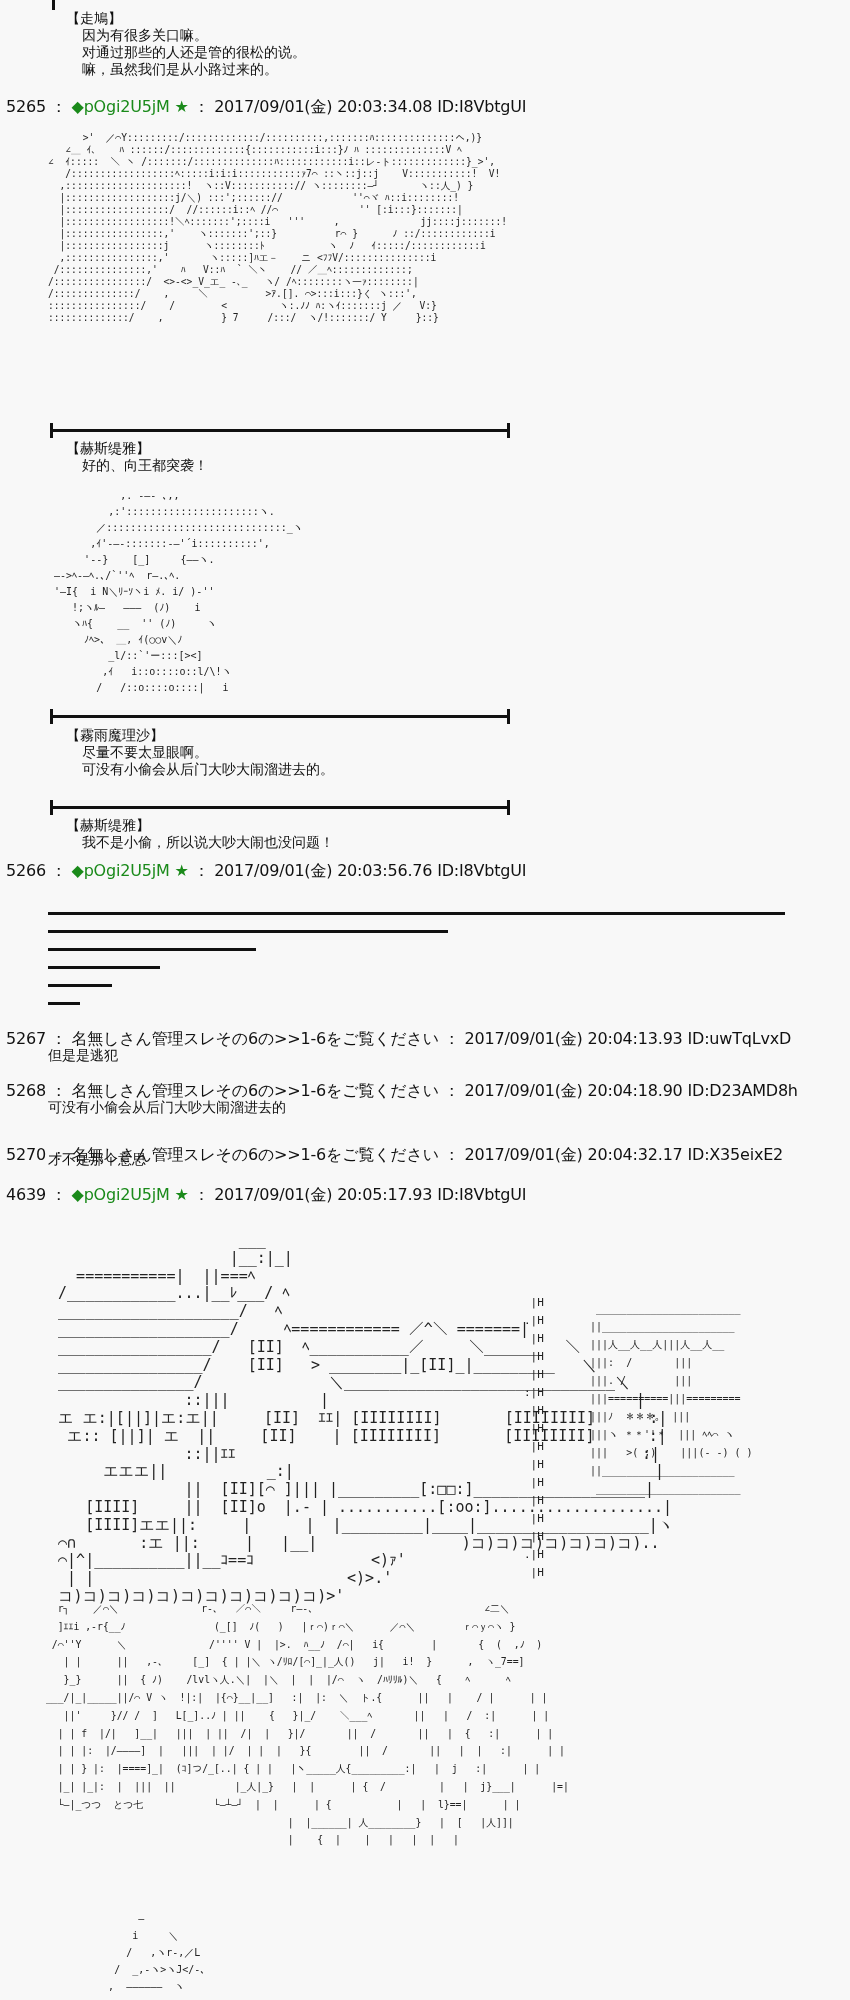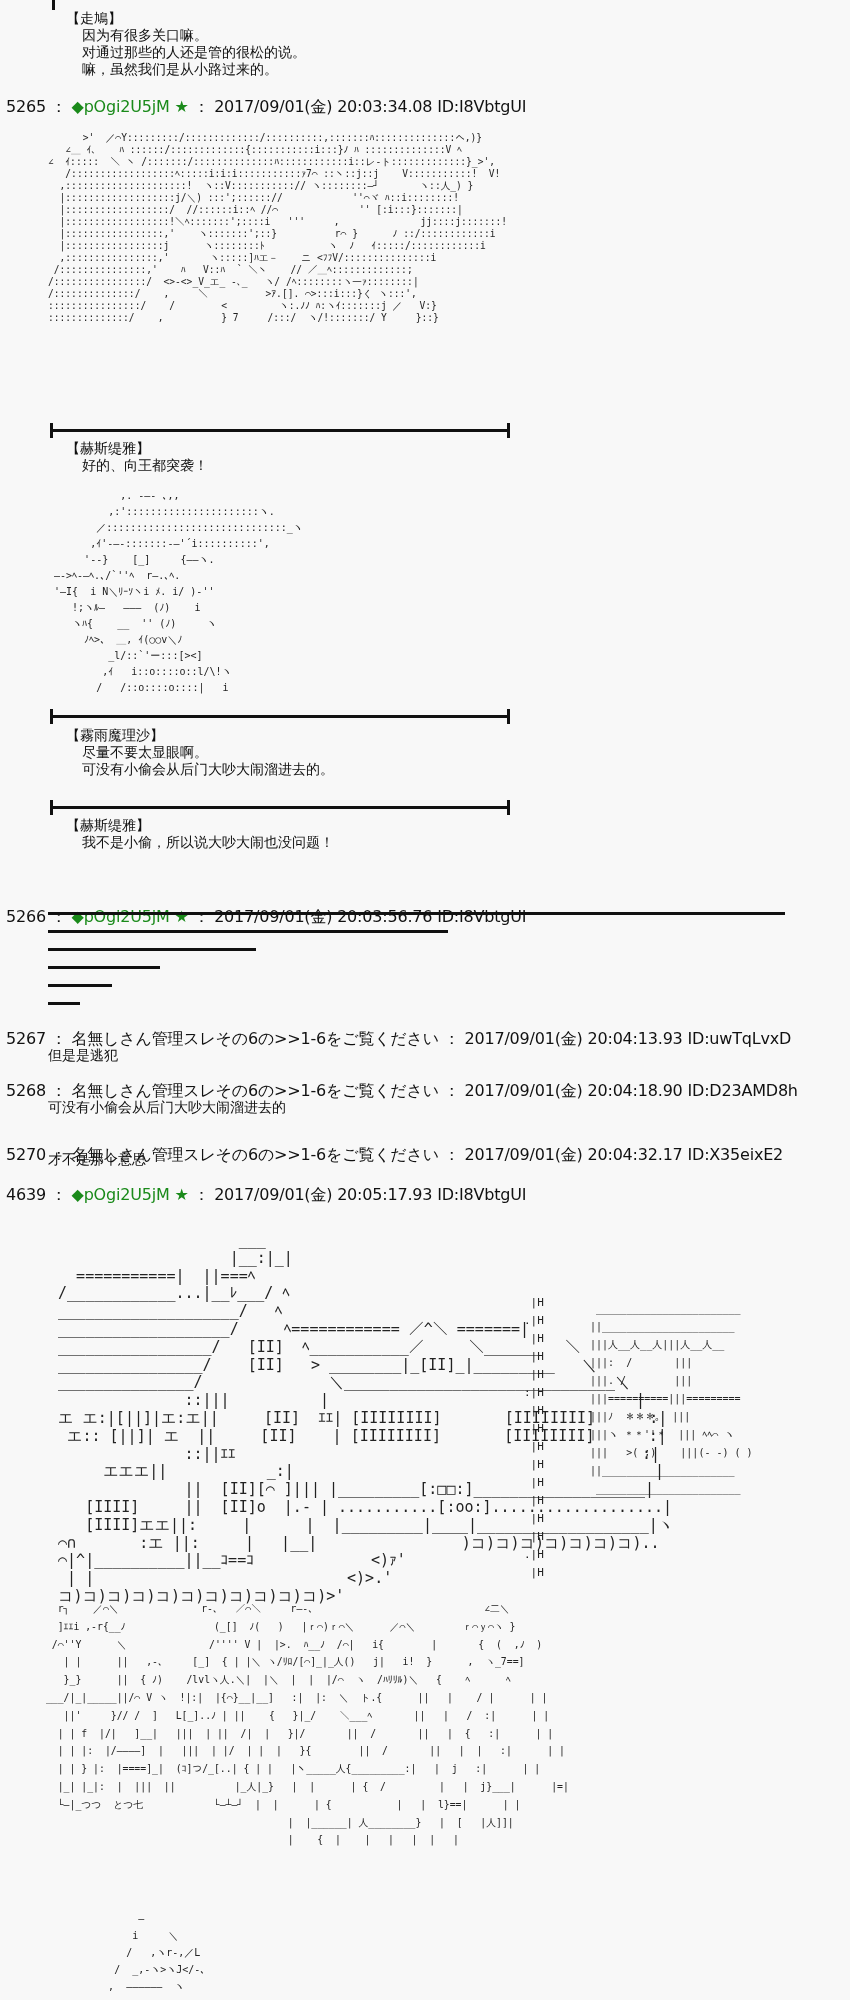--- a/index.html
+++ b/index.html
@@ -113,21 +113,21 @@
 <div class="hbar" style="left:50px; top:806px; width:460px;">
   <div class="cap-l"></div>
   <div class="cap-r"></div>
 </div>
 
 <div class="dialog-block" style="top:817px;">
   <div class="speaker">【赫斯缇雅】</div>
   <div class="line">我不是小偷，所以说大吵大闹也没问题！</div>
 </div>
 
-<div class="post-header" style="top:909px;">
+<div class="post-header" style="top:863px;">
   <span>5266</span>
   <span>：</span>
   <span class="diamond">◆</span><span class="trip">pOgi2U5jM</span>
   <span class="star">★</span>
   <span>：</span>
   <span>2017/09/01(金) 20:03:56.76</span>
   <span>ID:I8VbtgUI</span>
 </div>
 
 <div class="stair" style="top:912px; width:737px;"></div>

